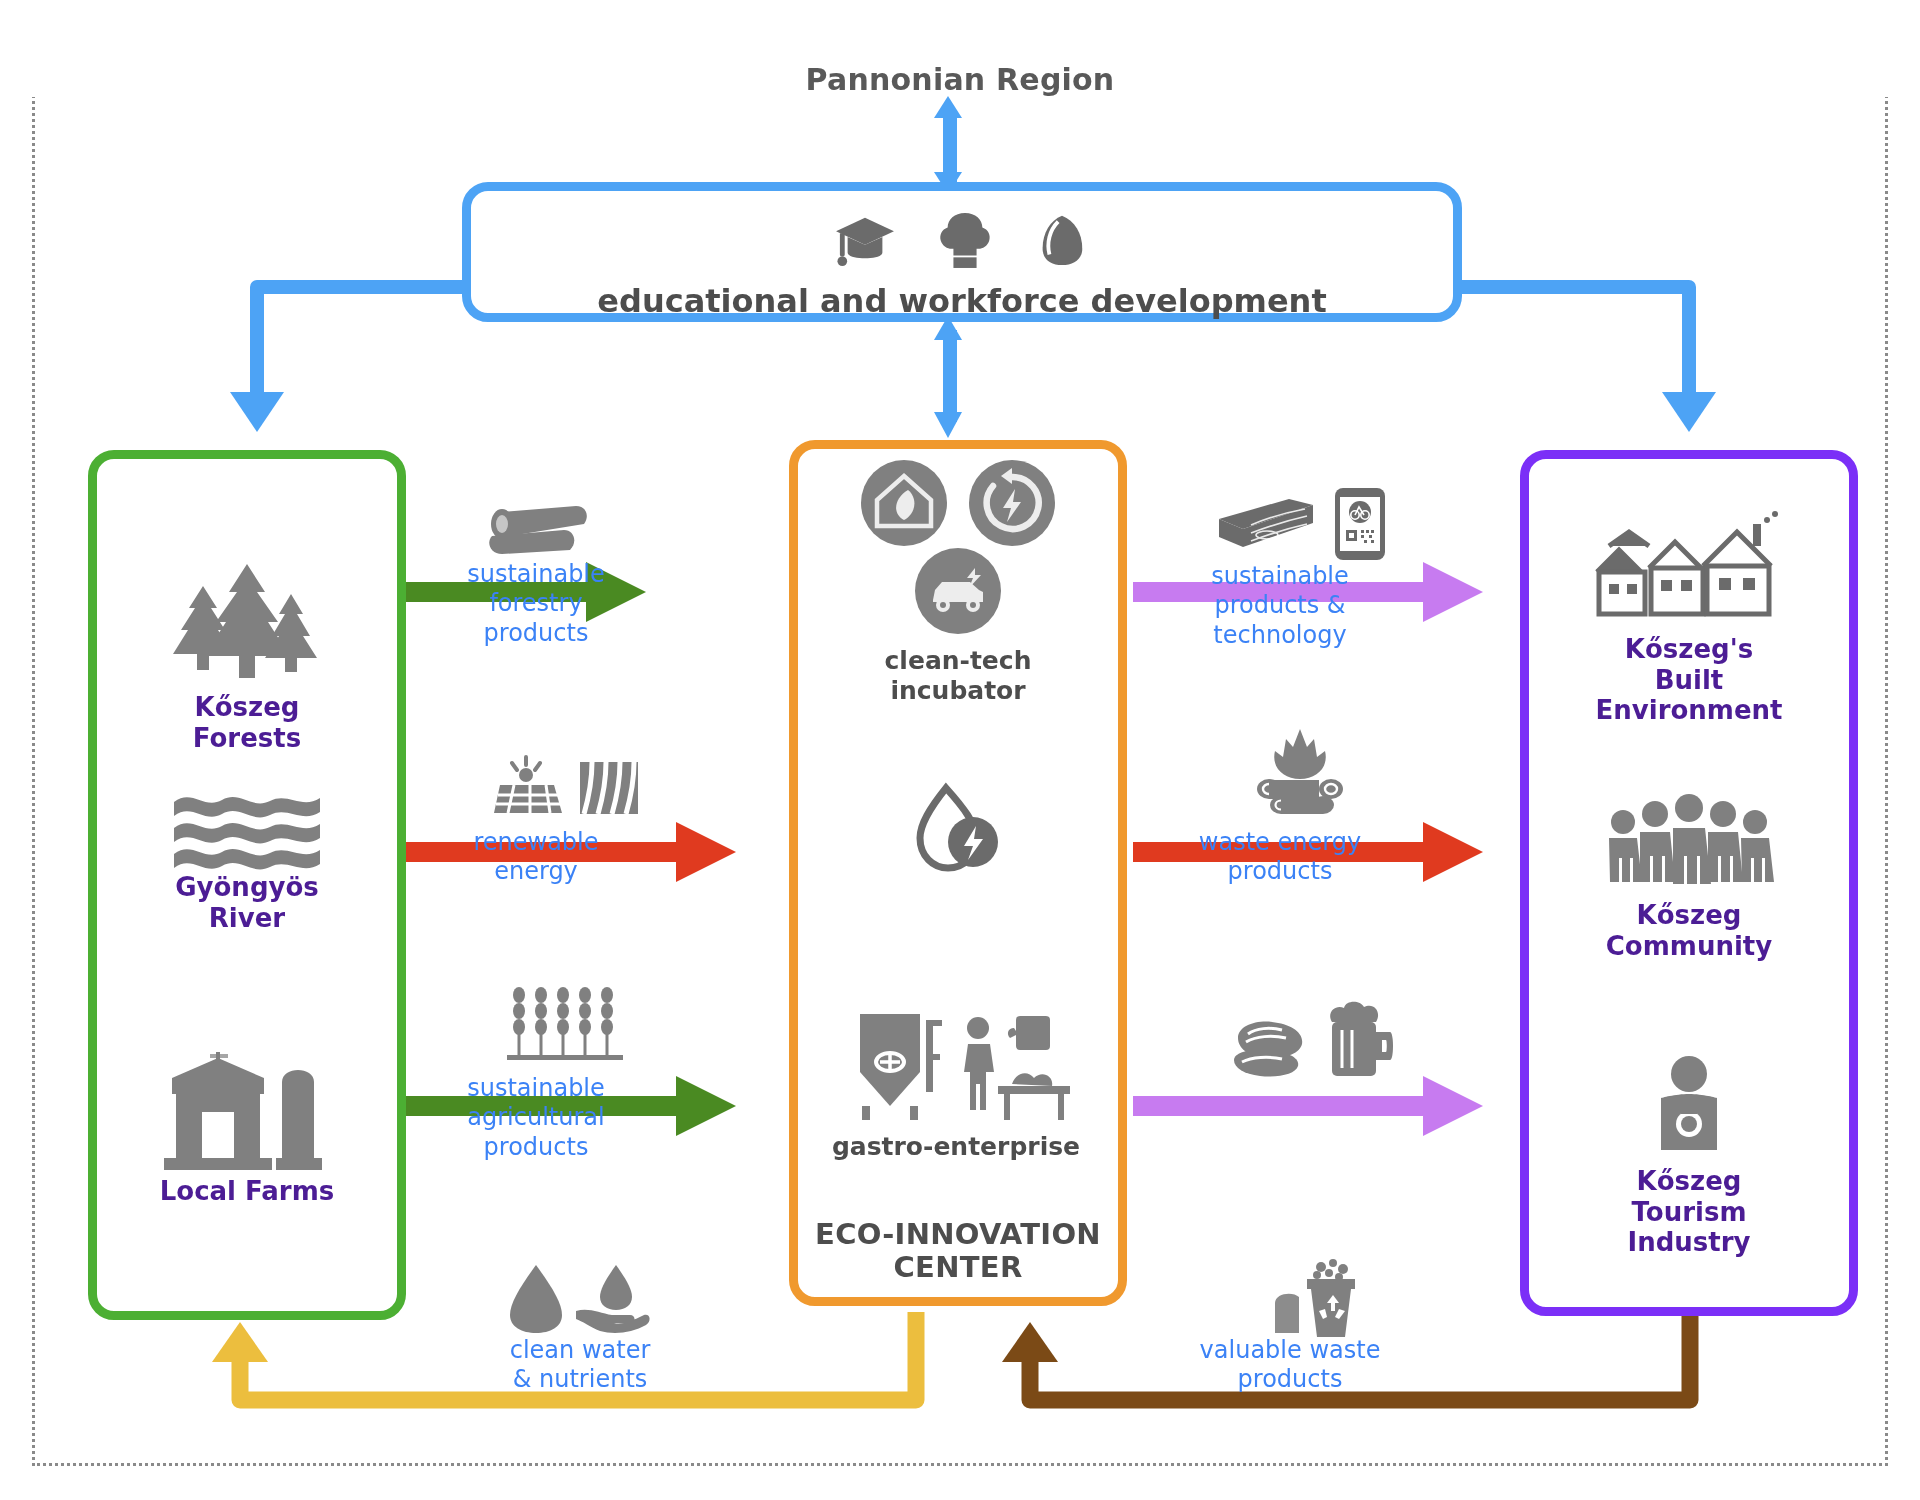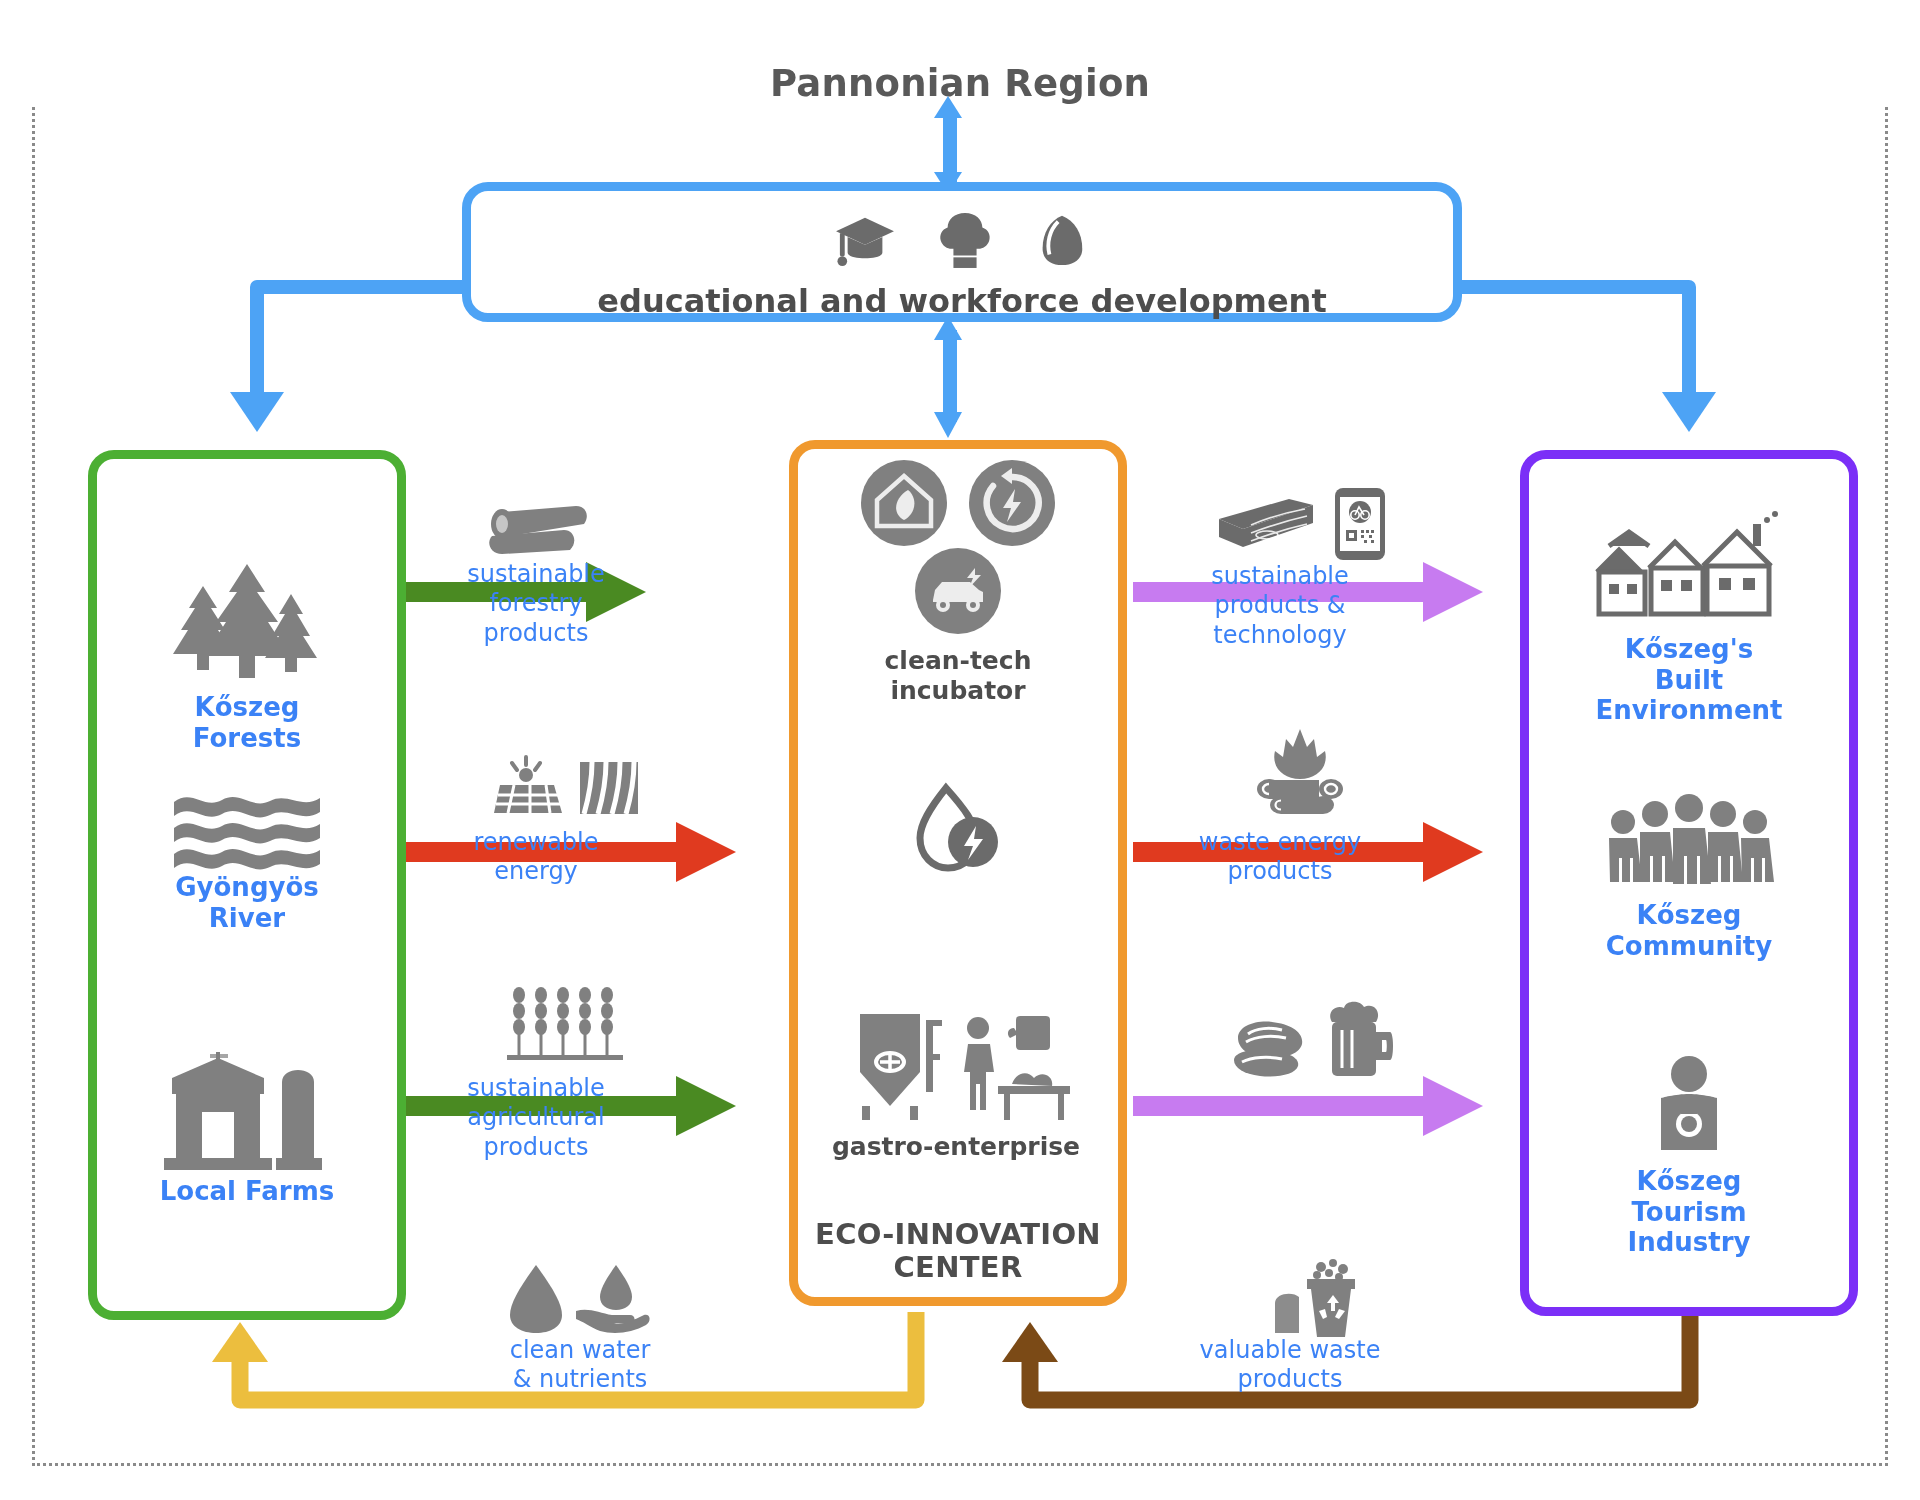--- a/index.html
+++ b/index.html
@@ -5,35 +5,35 @@
   html,body{margin:0;padding:0;background:#fff;}
   body{width:1920px;height:1500px;font-family:"DejaVu Sans","Liberation Sans",sans-serif;}
   #stage{position:relative;width:1920px;height:1500px;overflow:hidden;background:#fff;}
 
   .outer-frame{
     position:absolute;left:32px;top:88px;width:1856px;height:1378px;
     border:3px dotted #8a8a8a;box-sizing:border-box;
   }
   .region-title{
     position:absolute;left:0;right:0;top:62px;text-align:center;
-    font-size:37px;font-weight:bold;color:#595959;letter-spacing:.2px;
+    font-size:30px;font-weight:bold;color:#595959;letter-spacing:.2px;
     background:#fff;display:flex;justify-content:center;
   }
   .region-title span{background:#fff;padding:0 14px;}
 
   
   .box{position:absolute;box-sizing:border-box;background:#fff;border-radius:26px;}
   .box-top{left:462px;top:182px;width:1000px;height:140px;border:9px solid #4da3f5;}
   .box-left{left:88px;top:450px;width:318px;height:870px;border:9px solid #4caf33;}
   .box-center{left:789px;top:440px;width:338px;height:866px;border:9px solid #f0992e;}
   .box-right{left:1520px;top:450px;width:338px;height:866px;border:9px solid #7b2ff7;}
 
   
   .node-label{
-    font-size:26px;font-weight:bold;color:#3b82f6;text-align:center;line-height:1.18;
+    font-size:26px;font-weight:bold;color:#4c1d95;text-align:center;line-height:1.18;
   }
   .center-label{
     font-size:25px;font-weight:bold;color:#4d4d4d;text-align:center;line-height:1.18;
   }
   .flow-label{
     position:absolute;font-size:24px;font-weight:normal;color:#3b82f6;
     text-align:center;line-height:1.22;
   }
   .eco-title{
     position:absolute;left:789px;top:1218px;width:338px;text-align:center;

